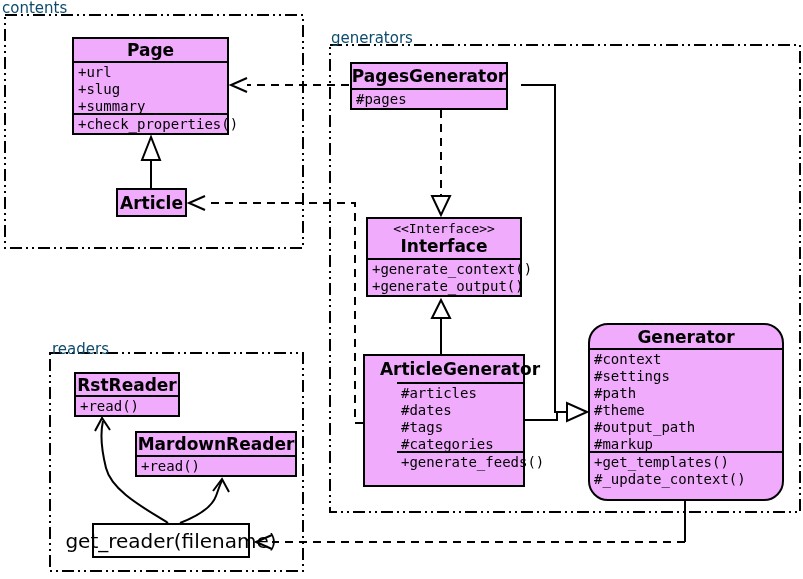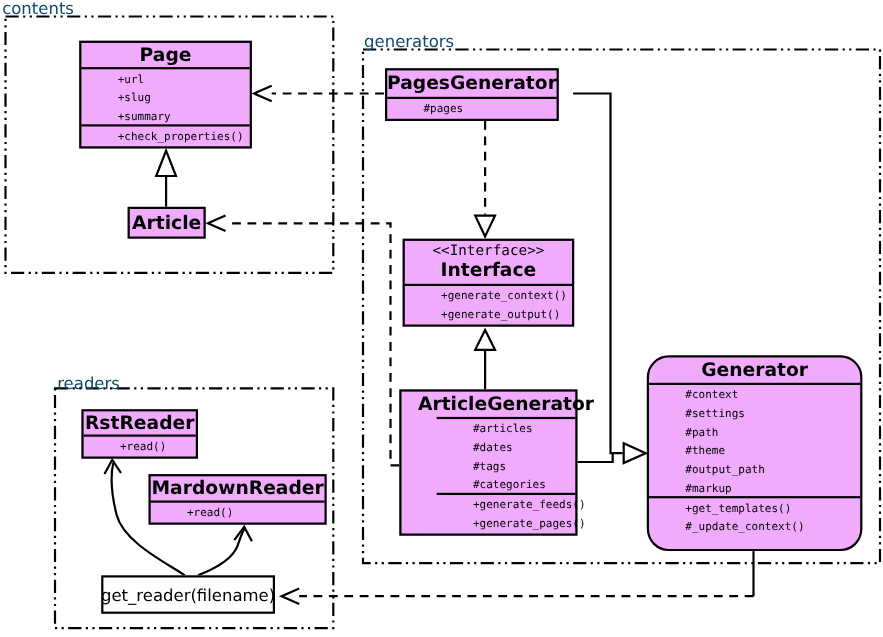--- a/index.html
+++ b/index.html
@@ -41,30 +41,30 @@
     white-space: nowrap;
   }
   .cls .stereo {
     font-weight: normal;
     font-family: "DejaVu Sans Mono", "Liberation Mono", monospace;
     font-size: 13px;
   }
   .cmp { border-top: 2px solid #000; padding-top: 1px; }
   .m {
     font-family: "DejaVu Sans Mono", "Liberation Mono", monospace;
-    font-size: 10px; line-height: 17px;
-    padding-left: 4px; white-space: nowrap; margin-left: 29px;
+    font-size: 14px; line-height: 17px;
+    padding-left: 4px; white-space: nowrap;
   }
   .plainbox {
     position: absolute;
     box-sizing: border-box;
     border: 2px solid #000;
     background: #ffffff;
     display: flex; align-items: center; justify-content: center;
-    font-size: 15px; white-space: nowrap;
+    font-size: 20px; white-space: nowrap;
   }
 </style>
 </head>
 <body>
 
 <div class="diagram">
 
   <svg class="edges" width="803" height="579" viewBox="0 0 803 579">
 
     <rect class="pkg" x="5" y="15" width="298" height="233"></rect>
@@ -142,21 +142,20 @@
   <div class="cls" style="left:363px; top:354px; width:162px; height:133px;padding-left:32px;">
     <div class="title" style="height:26px;">ArticleGenerator</div>
     <div class="cmp" style="height:66px;">
       <div class="m">#articles</div>
       <div class="m">#dates</div>
       <div class="m">#tags</div>
       <div class="m">#categories</div>
     </div>
     <div class="cmp" style="flex:1;">
       <div class="m">+generate_feeds()</div>
-      <div class="m">+generate_pages()</div>
     </div>
   </div>
 
   <div class="cls" style="left:588px; top:323px; width:196px; height:178px;border-radius:20px;">
     <div class="title" style="height:23px;">Generator</div>
     <div class="cmp" style="height:100px;">
       <div class="m">#context</div>
       <div class="m">#settings</div>
       <div class="m">#path</div>
       <div class="m">#theme</div>

